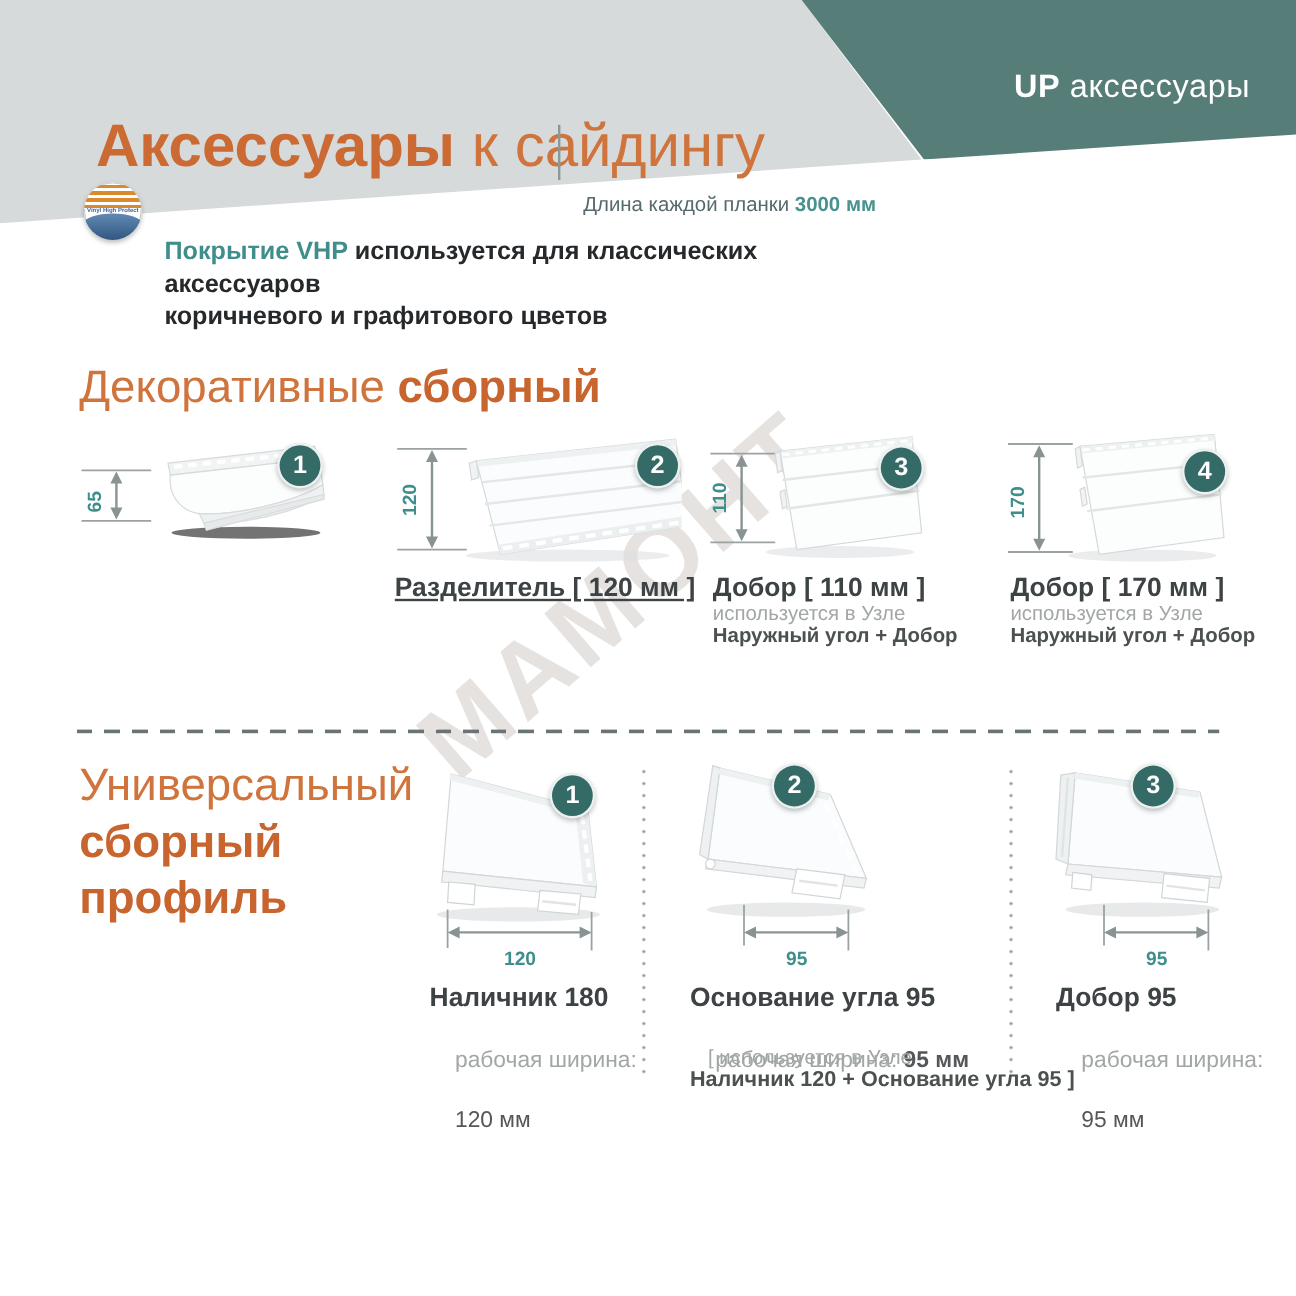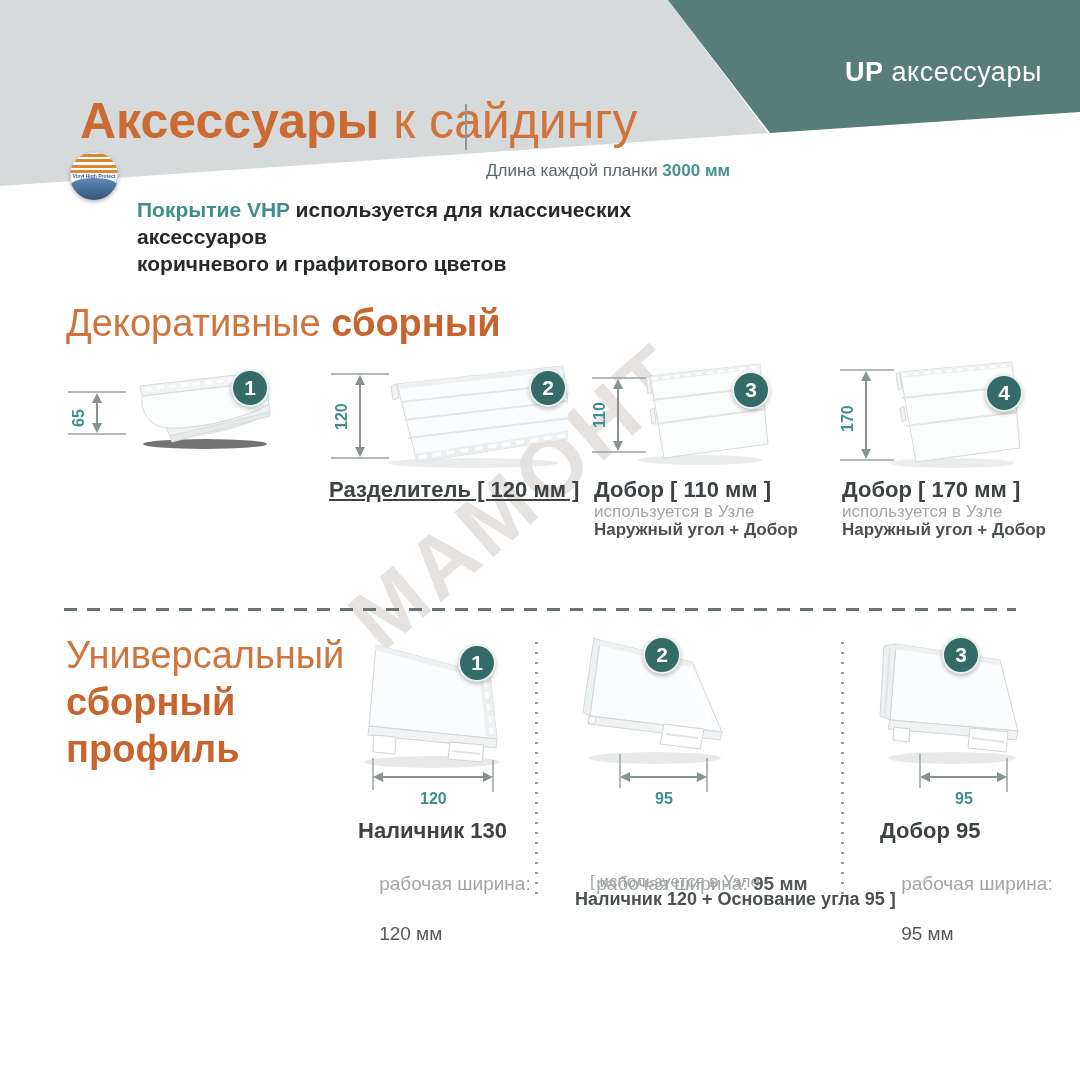--- a/index.html
+++ b/index.html
@@ -229,21 +229,21 @@
       <line x1="141" y1="124" x2="141" y2="156" stroke="#9aa2a3" stroke-width="1.5"></line>
       <line x1="28" y1="141" x2="134" y2="141" stroke="#8a9394" stroke-width="2"></line>
       <polygon points="21,141 31,136 31,146" fill="#8a9394"></polygon>
       <polygon points="141,141 131,136 131,146" fill="#8a9394"></polygon>
       <text class="dim-num" x="68" y="168">120</text>
     </svg>
     <div class="badge" style="left:106px;top:8px;">
         <span>1</span>
       </div>
   </div>
-  <div class="p-name" style="left:358px;top:818px;">Наличник 130</div>
+  <div class="p-name" style="left:358px;top:818px;">Наличник 180</div>
   <div class="p-sub2" style="left:358px;top:846px;">
     <span class="width-label">рабочая ширина:</span><br>
     <span class="width-value">120 мм</span>
   </div>
 
   <div class="cell" style="left:570px;top:636px;width:165px;height:175px;">
     <svg width="165" height="175" viewBox="0 0 165 175">
       <g>
         <ellipse cx="85" cy="122" rx="66" ry="6" fill="#c9cfd1" opacity="0.45"></ellipse>
         <polygon points="30,4 122,26 152,96 20,80" fill="#fbfcfd" stroke="#d2d7d8"></polygon>
@@ -259,20 +259,21 @@
       <line x1="137" y1="122" x2="137" y2="156" stroke="#9aa2a3" stroke-width="1.5"></line>
       <line x1="57" y1="141" x2="130" y2="141" stroke="#8a9394" stroke-width="2"></line>
       <polygon points="50,141 60,136 60,146" fill="#8a9394"></polygon>
       <polygon points="137,141 127,136 127,146" fill="#8a9394"></polygon>
       <text class="dim-num" x="85" y="168">95</text>
     </svg>
     <div class="badge" style="left:73px;top:0px;">
         <span>2</span>
       </div>
   </div>
+  <div class="p-name" style="left:575px;top:818px;">Основание угла 95</div>
   <div class="p-sub2" style="left:575px;top:846px;">
     <span class="width-label">рабочая ширина: </span><span class="width-value" style="font-weight:700;">95 мм</span>
   </div>
   <div class="p-sub sub-gray" style="left:590px;top:872px;">[ используется в Узле</div>
   <div class="p-sub sub-dark" style="left:575px;top:890px;font-size:18px;">Наличник 120 + Основание угла 95 ]</div>
 
   <div class="cell" style="left:870px;top:636px;width:160px;height:175px;">
     <svg width="160" height="175" viewBox="0 0 160 175">
       <g>
         <ellipse cx="82" cy="122" rx="64" ry="6" fill="#c9cfd1" opacity="0.45"></ellipse>

